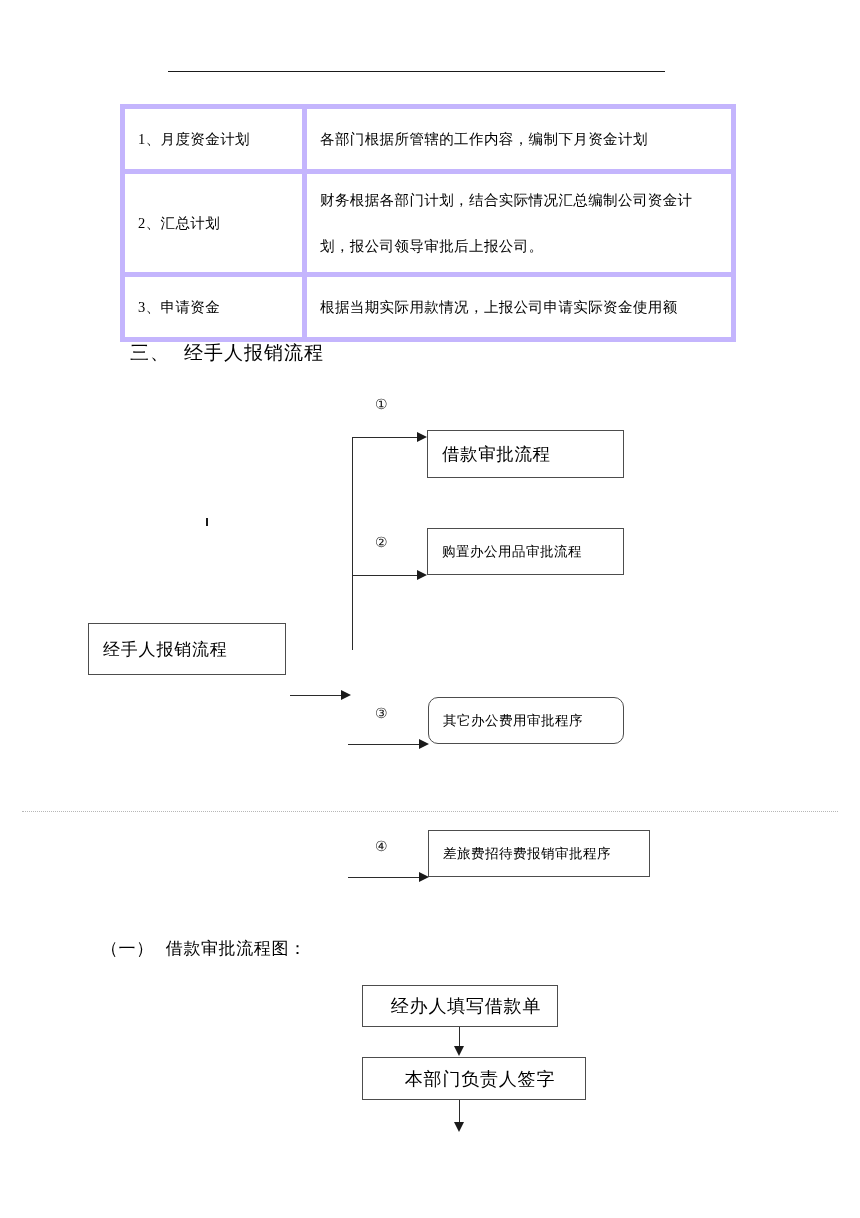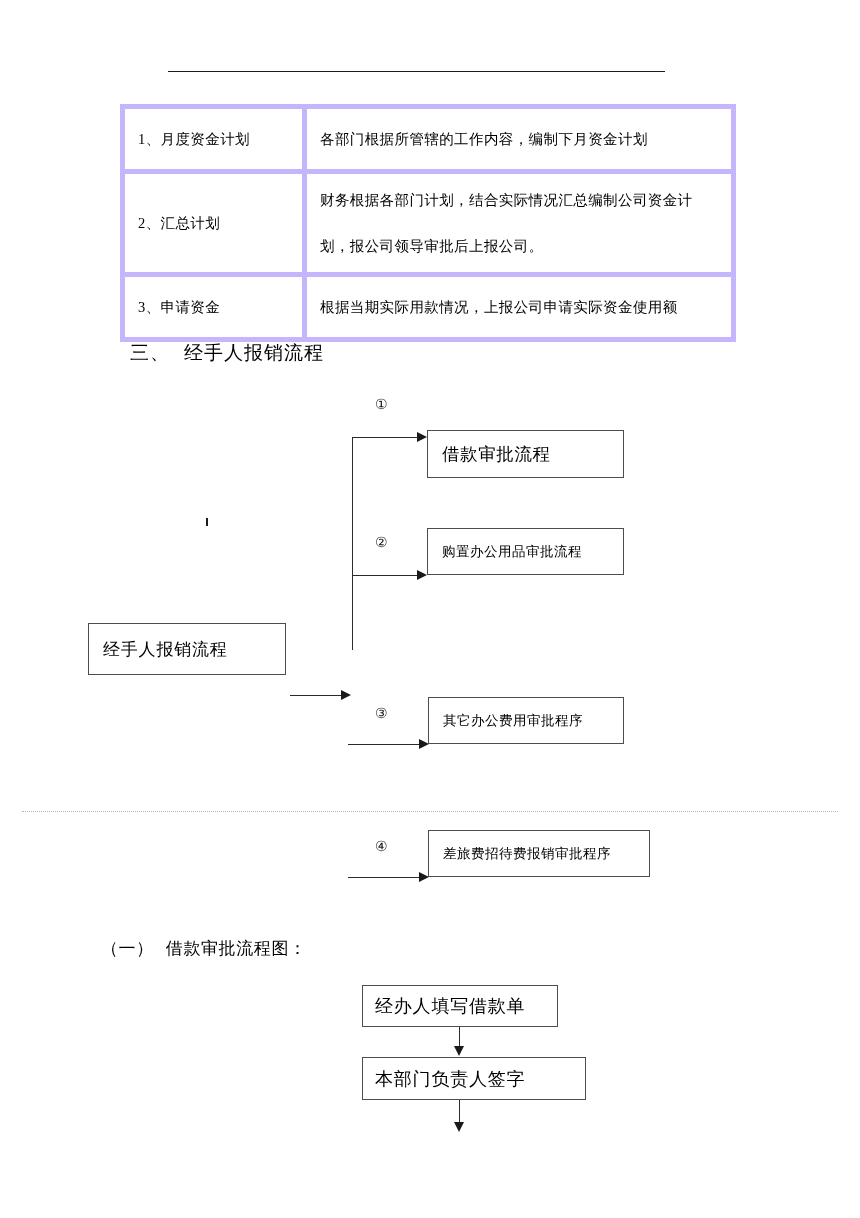--- a/index.html
+++ b/index.html
@@ -80,33 +80,33 @@
   .flow-box {
     position: absolute;
     box-sizing: border-box;
     border: 1.1px solid #4d4d4d;
     background: #ffffff;
     display: flex;
     align-items: center;
     justify-content: flex-start;
     padding-left: 14px;
   }
-  .flow-box.centered { justify-content: flex-start; padding-left: 12px; }
+  .flow-box.centered { justify-content: center; padding-left: 12px; }
   .flow-box .txt { white-space: nowrap; }
 
   #box-loan      { left: 427px; top: 390px;  width: 197px; height: 48px; margin-top: 40px; }
   #box-loan .txt { font-size: 17.5px; letter-spacing: 0.6px; }
 
   #box-office    { left: 427px; top: 528px;  width: 197px; height: 47px; }
   #box-office .txt { font-size: 13.5px; letter-spacing: 0.5px; }
 
   #box-handler   { left: 88px;  top: 623px;  width: 198px; height: 52px; }
   #box-handler .txt { font-size: 17px; letter-spacing: 0.8px; }
 
-  #box-other     { left: 428px; top: 697px;  width: 196px; height: 47px; }
+  #box-other     { left: 428px; top: 697px;  width: 196px; height: 47px; border-radius: 10px; }
   #box-other .txt { font-size: 13.5px; letter-spacing: 0.5px; }
 
   #box-travel    { left: 428px; top: 830px;  width: 222px; height: 47px; text-align: center; }
   #box-travel .txt { font-size: 13.5px; letter-spacing: 0.5px; }
 
   #box-fill      { left: 362px; top: 985px;  width: 196px; height: 42px; }
   #box-fill .txt { font-size: 18px; letter-spacing: 0.8px; }
 
   #box-sign      { left: 362px; top: 1057px; width: 224px; height: 43px; }
   #box-sign .txt { font-size: 18px; letter-spacing: 0.8px; }

